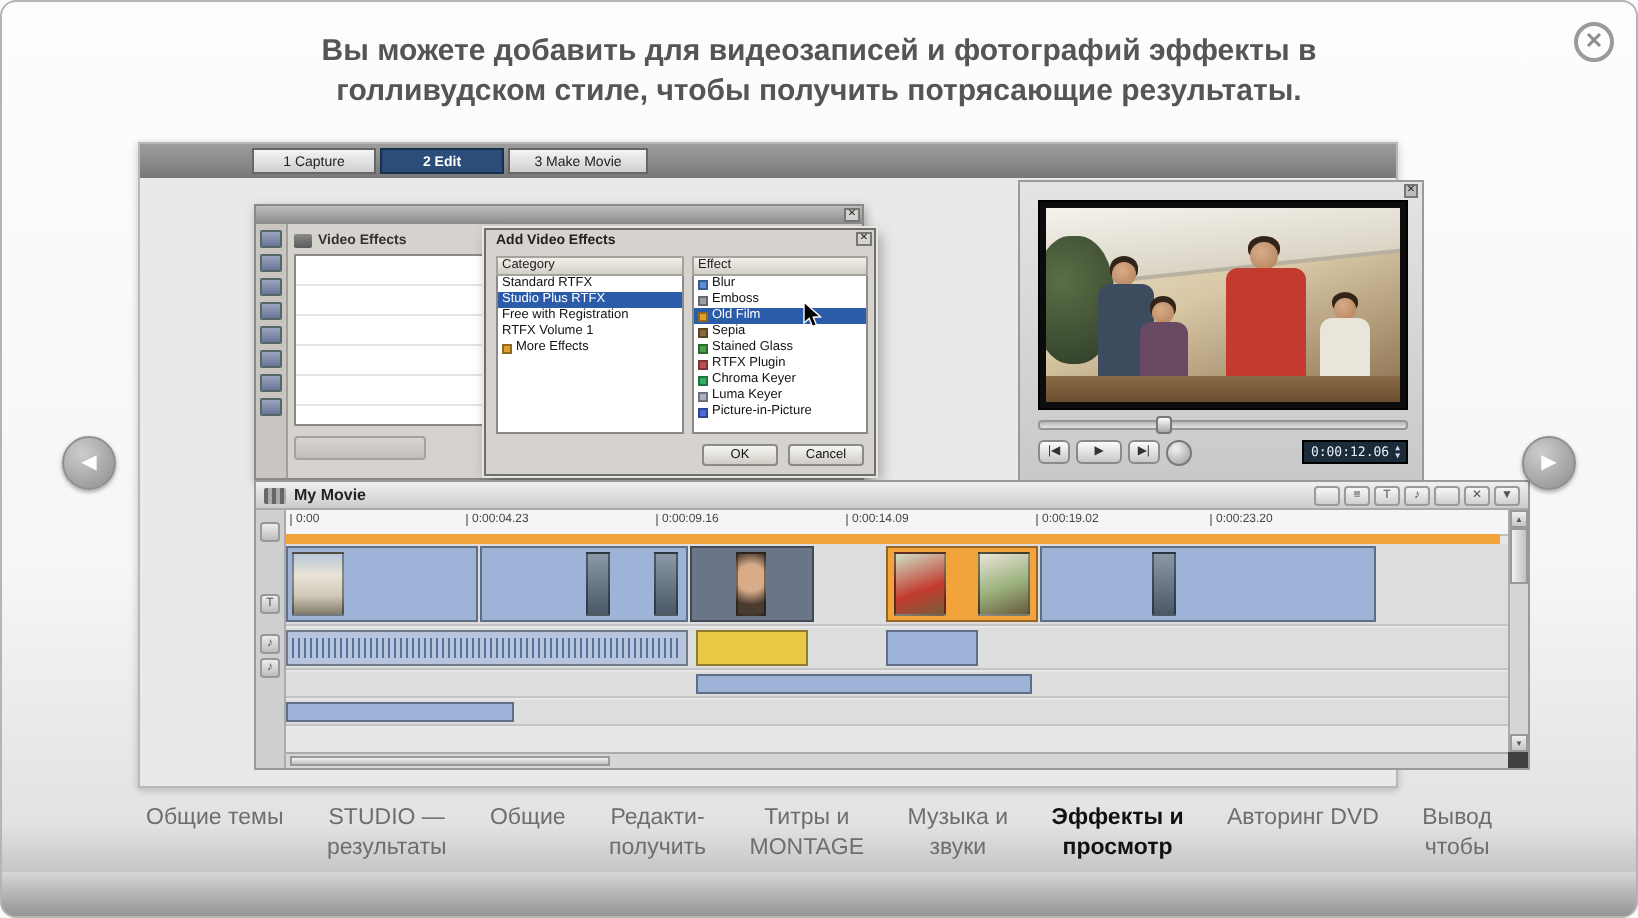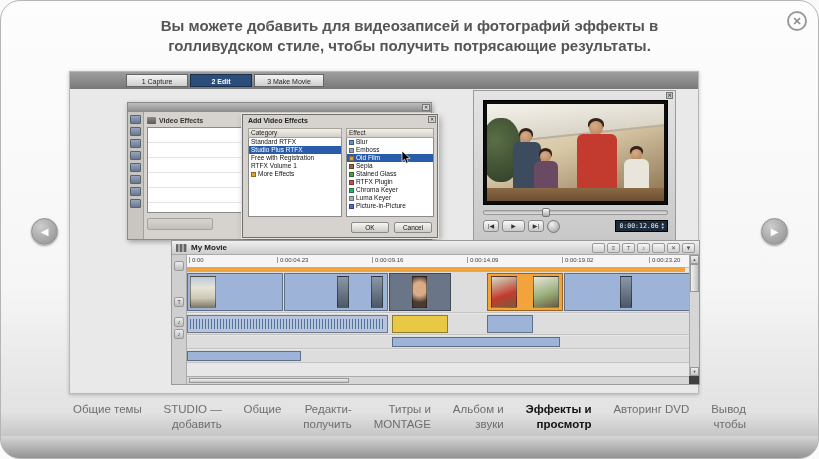--- a/index.html
+++ b/index.html
@@ -1,17 +1,17 @@
 <!DOCTYPE html>
 <html><head>
 <meta charset="utf-8">
 <style>
   html,body{margin:0;padding:0;background:#fafafa;}
   body{width:819px;height:459px;position:relative;font-family:"Liberation Sans",sans-serif;overflow:hidden;}
-  .card{position:absolute;inset:0;border-radius:20px;border:1px solid #b5b5b5;box-sizing:border-box;overflow:hidden;
+  .card{position:absolute;inset:0;border-radius:8px;border:1px solid #b5b5b5;box-sizing:border-box;overflow:hidden;
         background:linear-gradient(180deg,#fdfdfd 0%,#f6f6f6 62%,#e2e2e2 90%,#ababab 100%);}
   .footer-strip{position:absolute;left:0;right:0;bottom:0;height:22px;background:linear-gradient(#d6d6d6,#949494);}
   .title{position:absolute;top:15px;left:60px;right:60px;text-align:center;font-size:15px;font-weight:bold;color:#555;line-height:20px;}
   .close-btn{position:absolute;top:10px;right:11px;width:20px;height:20px;border-radius:50%;border:2px solid #9a9a9a;
              background:#fdfdfd;color:#8d8d8d;font-size:11px;font-weight:bold;line-height:16px;text-align:center;padding:0;cursor:pointer;box-sizing:border-box;}
   .arrow-btn{position:absolute;top:217px;width:27px;height:27px;border-radius:50%;border:1px solid #8f8f8f;
              background:radial-gradient(circle at 35% 30%,#cdcdcd,#8d8d8d);color:#fff;font-size:10px;text-align:center;
              line-height:26px;box-shadow:0 1px 2px rgba(0,0,0,.35);padding:0;cursor:pointer;}
   .arrow-btn.left{left:30px}.arrow-btn.right{right:30px}
 
@@ -50,21 +50,21 @@
   .dlg-item{font-size:6.5px;line-height:8px;height:8px;padding:0 2px;color:#111;white-space:nowrap;overflow:hidden;display:flex;align-items:center;gap:2px;}
   .dlg-item.sel{color:#fff;}
   .fx-ico{width:5px;height:5px;flex:0 0 5px;border:1px solid rgba(0,0,0,.35);box-sizing:border-box;}
   .cat-ico{width:5px;height:5px;flex:0 0 5px;background:#e0a030;border:1px solid rgba(0,0,0,.35);box-sizing:border-box;}
   .dlg-buttons{position:absolute;bottom:4px;right:5px;display:flex;gap:5px;}
   .btn3d{width:38px;height:11px;font-size:6.5px;line-height:9px;text-align:center;background:linear-gradient(#f6f6f2,#cfccc6);
          border:1px solid #8a8a8a;border-radius:2px;color:#111;box-sizing:border-box;}
   .cursor{position:absolute;left:158px;top:36px;z-index:5;}
 
   
-  .preview{position:absolute;left:403px;top:1px;width:203px;height:174px;background:linear-gradient(#e4e4e4,#c4c4c4);
+  .preview{position:absolute;left:439px;top:1px;width:203px;height:174px;background:linear-gradient(#e4e4e4,#c4c4c4);
            border:1px solid #9a9a9a;box-sizing:border-box;}
   .pv-close{position:absolute;right:2px;top:1px;width:7px;height:7px;background:#bdbdbd;border:1px solid #777;font-size:5px;
             line-height:5px;text-align:center;color:#222;box-sizing:border-box;}
   .pv-screen{position:absolute;left:9px;top:9px;width:185px;height:105px;background:#0c0c0c;border:1px solid #000;box-sizing:border-box;}
   .pv-photo{position:absolute;inset:3px;overflow:hidden;background:linear-gradient(160deg,#ece4d4 0%,#d8c8a6 45%,#8a6f4e 100%);}
   .canopy{position:absolute;left:-12px;top:-14px;width:130%;height:42px;background:linear-gradient(#f7f5ef,#dad4c6);
           transform:rotate(-6deg);border-bottom:2px solid #b8b0a0;}
   .foliage{position:absolute;left:-6px;top:14px;width:40px;height:64px;background:radial-gradient(circle at 35% 35%,#5a6e46,#2f3e28);border-radius:45%;}
   .tabletop{position:absolute;left:0;right:0;bottom:0;height:13px;background:linear-gradient(#8a6a44,#6a4e30);}
   .head{position:absolute;border-radius:50%;background:radial-gradient(circle at 40% 35%,#d8ac88,#b07e58);}
@@ -77,21 +77,21 @@
              border:1px solid #777;border-radius:2px;box-sizing:border-box;}
   .pv-controls{position:absolute;left:9px;top:128px;width:185px;height:14px;display:flex;align-items:center;gap:3px;}
   .pv-btn{height:12px;border:1px solid #8a8a8a;border-radius:3px;background:linear-gradient(#fbfbfb,#c8c8c8);
           font-size:6px;line-height:10px;padding:0 4px;color:#333;box-sizing:border-box;}
   .jog{width:13px;height:13px;border-radius:50%;background:radial-gradient(circle at 35% 30%,#f2f2f2,#9a9a9a);border:1px solid #777;box-sizing:border-box;}
   .pv-counter{margin-left:auto;background:#1c2b3a;color:#e8f0ff;font-size:6.5px;font-family:"DejaVu Sans Mono",monospace;
               padding:1px 3px;border:1px solid #000;display:flex;align-items:center;gap:3px;}
   .steppers{display:flex;flex-direction:column;font-size:4px;line-height:4px;color:#cfd8e8;}
 
   
-  .timeline{position:absolute;left:57px;top:151px;width:529px;height:145px;background:#404040;border:1px solid #9a9a9a;box-sizing:border-box;margin-left:44px;}
+  .timeline{position:absolute;left:57px;top:151px;width:638px;height:145px;background:#404040;border:1px solid #9a9a9a;box-sizing:border-box;}
   .tl-header{position:absolute;top:0;left:0;right:0;height:14px;background:linear-gradient(#f0f0f0,#cccccc);
              border-bottom:1px solid #aaa;display:flex;align-items:center;padding:0 4px;gap:4px;box-sizing:border-box;}
   .tl-film{width:11px;height:8px;background:repeating-linear-gradient(90deg,#666 0 2px,#aaa 2px 4px);border-radius:1px;}
   .tl-title{font-size:8px;font-weight:bold;color:#222;}
   .tl-icons{margin-left:auto;display:flex;gap:2px;}
   .tl-ico{width:13px;height:10px;border:1px solid #9a9a9a;background:linear-gradient(#f7f7f7,#d0d0d0);border-radius:2px;
           font-size:6px;text-align:center;line-height:8px;color:#555;box-sizing:border-box;}
   .tl-rail{position:absolute;left:0;top:14px;width:14px;bottom:0;background:#cfcfcf;border-right:1px solid #ababab;}
   .rail-btn{width:10px;height:10px;margin:6px auto 0;background:linear-gradient(#ededed,#bdbdbd);border:1px solid #999;
             border-radius:2px;font-size:6px;line-height:8px;text-align:center;color:#555;box-sizing:border-box;}
@@ -113,21 +113,21 @@
   .sc-btn{width:9px;height:9px;background:linear-gradient(#efefef,#c6c6c6);border:1px solid #999;font-size:4px;line-height:7px;
           text-align:center;color:#555;box-sizing:border-box;}
   .sc-btn.bottom{position:absolute;bottom:0;}
   .sc-thumb{position:absolute;top:9px;left:0;width:9px;height:28px;background:linear-gradient(90deg,#f2f2f2,#c2c2c2);border:1px solid #999;box-sizing:border-box;}
   .tl-hscroll{position:absolute;left:15px;right:10px;bottom:0;height:8px;background:#d6d6d6;border-top:1px solid #ababab;box-sizing:border-box;}
   .h-thumb{position:absolute;left:2px;top:1px;width:160px;height:5px;background:linear-gradient(#f2f2f2,#c2c2c2);border:1px solid #999;box-sizing:border-box;}
 
   
   .bottomnav{position:absolute;left:72px;right:72px;top:401px;display:flex;justify-content:space-between;align-items:flex-start;}
   .nav-item{text-align:center;font-size:11.5px;color:#6e6e6e;line-height:15px;cursor:pointer;}
-  .nav-item span{display:block;text-align:right;}
+  .nav-item span{display:block;}
   .nav-item.active{color:#111;font-weight:bold;}
 </style>
 </head>
 <body>
 
 <div class="card">
 
   <div class="title">
     <span>Вы можете добавить для видеозаписей и фотографий эффекты в</span><br>
     <span>голливудском стиле, чтобы получить потрясающие результаты.</span>
@@ -377,36 +377,36 @@
     <span>▶</span>
   </button>
 
   <div class="bottomnav">
     <div class="nav-item">
       <span>Общие темы</span>
       <span></span>
     </div>
     <div class="nav-item">
       <span>STUDIO —</span>
-      <span>добавить</span>
+      <span>результаты</span>
     </div>
     <div class="nav-item">
       <span>Общие</span>
       <span></span>
     </div>
     <div class="nav-item">
       <span>Редакти-</span>
       <span>получить</span>
     </div>
     <div class="nav-item">
       <span>Титры и</span>
       <span>MONTAGE</span>
     </div>
     <div class="nav-item">
-      <span>Альбом и</span>
+      <span>Музыка и</span>
       <span>звуки</span>
     </div>
     <div class="nav-item active">
       <span>Эффекты и</span>
       <span>просмотр</span>
     </div>
     <div class="nav-item">
       <span>Авторинг DVD</span>
       <span></span>
     </div>

